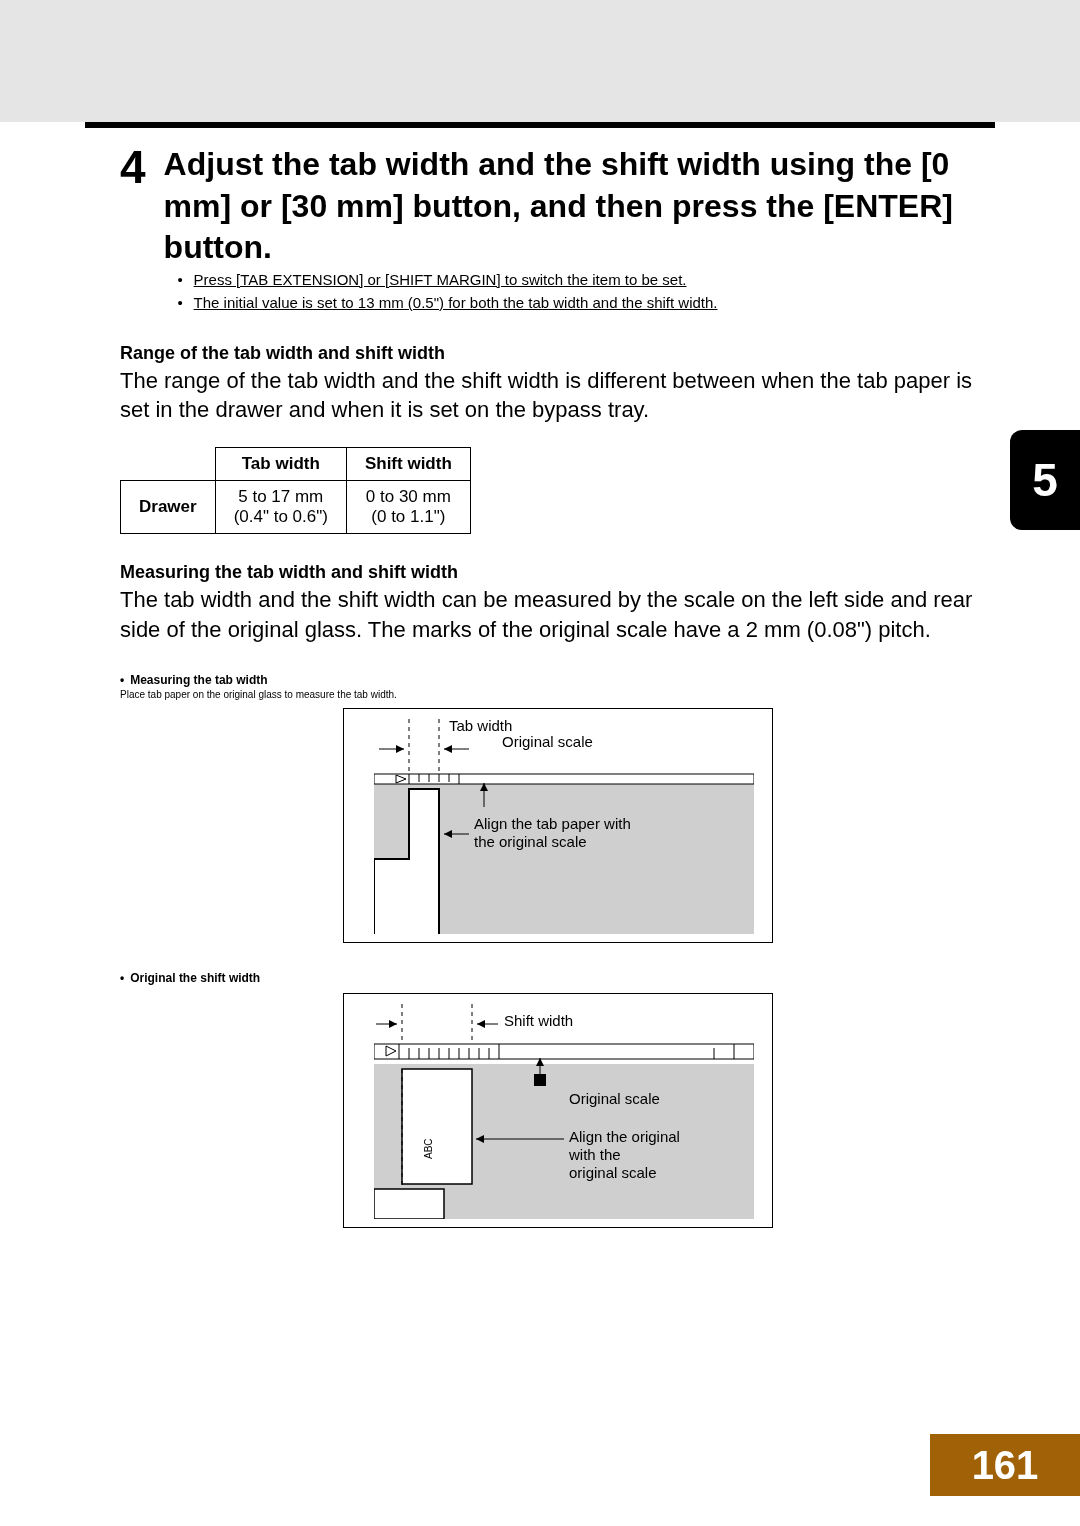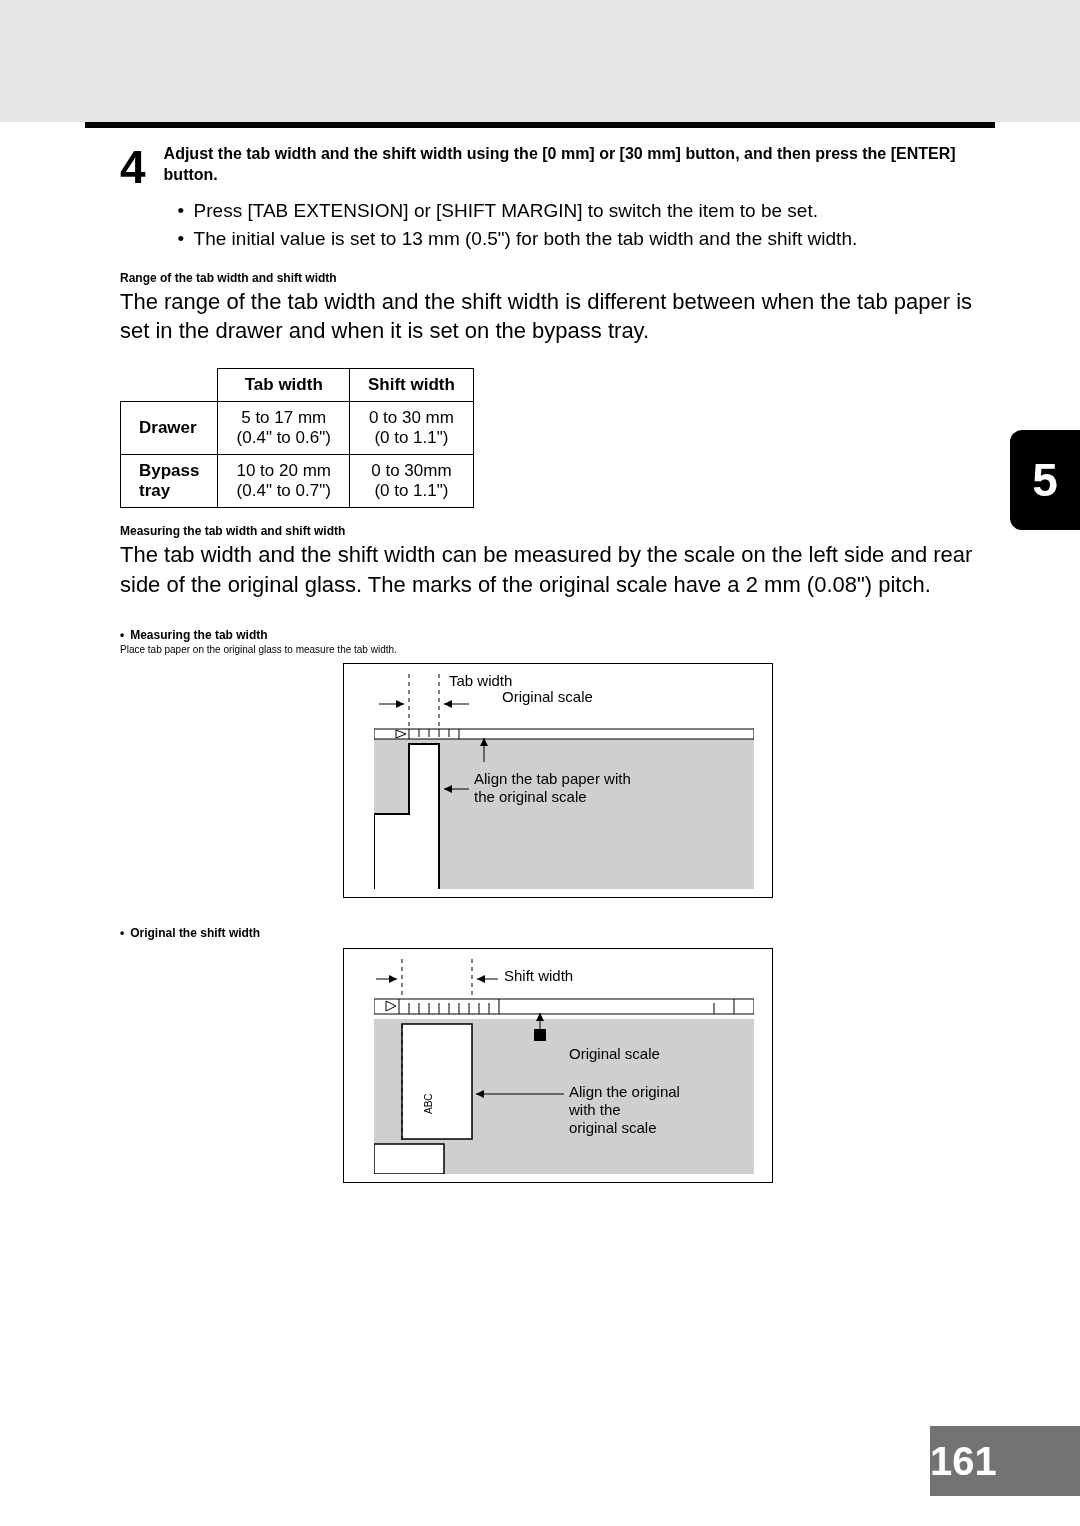--- a/index.html
+++ b/index.html
@@ -4,38 +4,38 @@
 <style>
   * { box-sizing: border-box; margin: 0; padding: 0; }
   html, body { width: 1080px; height: 1526px; background: #fff; font-family: Arial, Helvetica, sans-serif; color: #000; }
   .page { position: relative; width: 1080px; height: 1526px; }
   .top-gray { height: 122px; background: #e5e5e5; }
   .hr-thick { height: 6px; background: #000; margin: 0 85px; }
   .content { padding: 16px 85px 0 120px; position: relative; }
   .step { display: flex; gap: 18px; }
   .step-num { font-size: 46px; font-weight: 700; line-height: 1; }
   .step-body { flex: 1; }
-  .step-title { font-size: 16px; font-weight: 700; line-height: 1.3; }
-  ul.bullets { list-style: none; margin-top: 12px; margin-left: 14px; font-size: 19px; line-height: 1.4; }
+  .step-title { font-size: 32px; font-weight: 700; line-height: 1.3; }
+  ul.bullets { list-style: none; margin-top: 0; margin-left: 14px; font-size: 15px; line-height: 1.4; text-decoration: underline; }
   ul.bullets li { position: relative; padding-left: 16px; margin-bottom: 2px; }
   ul.bullets li::before { content: "•"; position: absolute; left: 0; }
-  .subhead { font-size: 12px; font-weight: 700; margin-top: 16px; }
+  .subhead { font-size: 18px; font-weight: 700; margin-top: 28px; }
   .body-text { font-size: 22px; line-height: 1.35; margin-top: 2px; }
   table.range { border-collapse: collapse; margin-top: 22px; }
   table.range th, table.range td { border: 1px solid #000; padding: 6px 18px; font-size: 17px; text-align: center; }
   table.range th { font-weight: 700; }
   table.range .rowhead { font-weight: 700; text-align: left; }
   .subsub { font-size: 12px; font-weight: 700; margin-top: 28px; }
   .subsub-line { font-size: 10px; margin-top: 2px; }
   .dot { margin-right: 6px; }
   .fig { border: 1.5px solid #000; width: 430px; margin: 8px auto 0 auto; padding: 10px 10px 8px 30px; position: relative; }
   .fig svg { display: block; }
   .side-tab { position: absolute; right: 0; top: 430px; width: 70px; height: 100px; background: #000; border-radius: 12px 0 0 12px; display: flex; align-items: center; justify-content: center; }
   .side-tab-num { color: #fff; font-size: 46px; font-weight: 700; }
-  .page-num-box { position: absolute; right: 0; bottom: 30px; width: 150px; height: 70px; background: #737373; display: flex; align-items: center; }
+  .page-num-box { position: absolute; right: 0; bottom: 30px; width: 150px; height: 62px; background: #a16207; display: flex; align-items: center; justify-content: center; }
   .page-num { color: #fff; font-size: 40px; font-weight: 700; }
 </style>
 </head>
 <body>
 
 <div class="page">
   <div class="top-gray"></div>
   <div class="hr-thick"></div>
 
   <div class="content">
@@ -62,33 +62,20 @@
         <th>Shift width</th>
       </tr>
       <tr>
         <td class="rowhead">Drawer</td>
         <td>
           <span>5 to 17 mm</span><br>
           <span>(0.4" to 0.6")</span>
         </td>
         <td>
           <span>0 to 30 mm</span><br>
-          <span>(0 to 1.1")</span>
-        </td>
-      </tr>
-      <tr>
-        <td class="rowhead">
-          <span>Bypass<br>tray</span>
-        </td>
-        <td>
-          <span>10 to 20 mm</span><br>
-          <span>(0.4" to 0.7")</span>
-        </td>
-        <td>
-          <span>0 to 30mm</span><br>
           <span>(0 to 1.1")</span>
         </td>
       </tr>
     </tbody>
       </table>
 
     <div class="subhead">Measuring the tab width and shift width</div>
     <div class="body-text">The tab width and the shift width can be measured by the scale on the left side and rear side of the original glass. The marks of the original scale have a 2 mm (0.08") pitch.</div>
 
     <div class="subsub"><span class="dot">•</span><span>Measuring the tab width</span></div>

